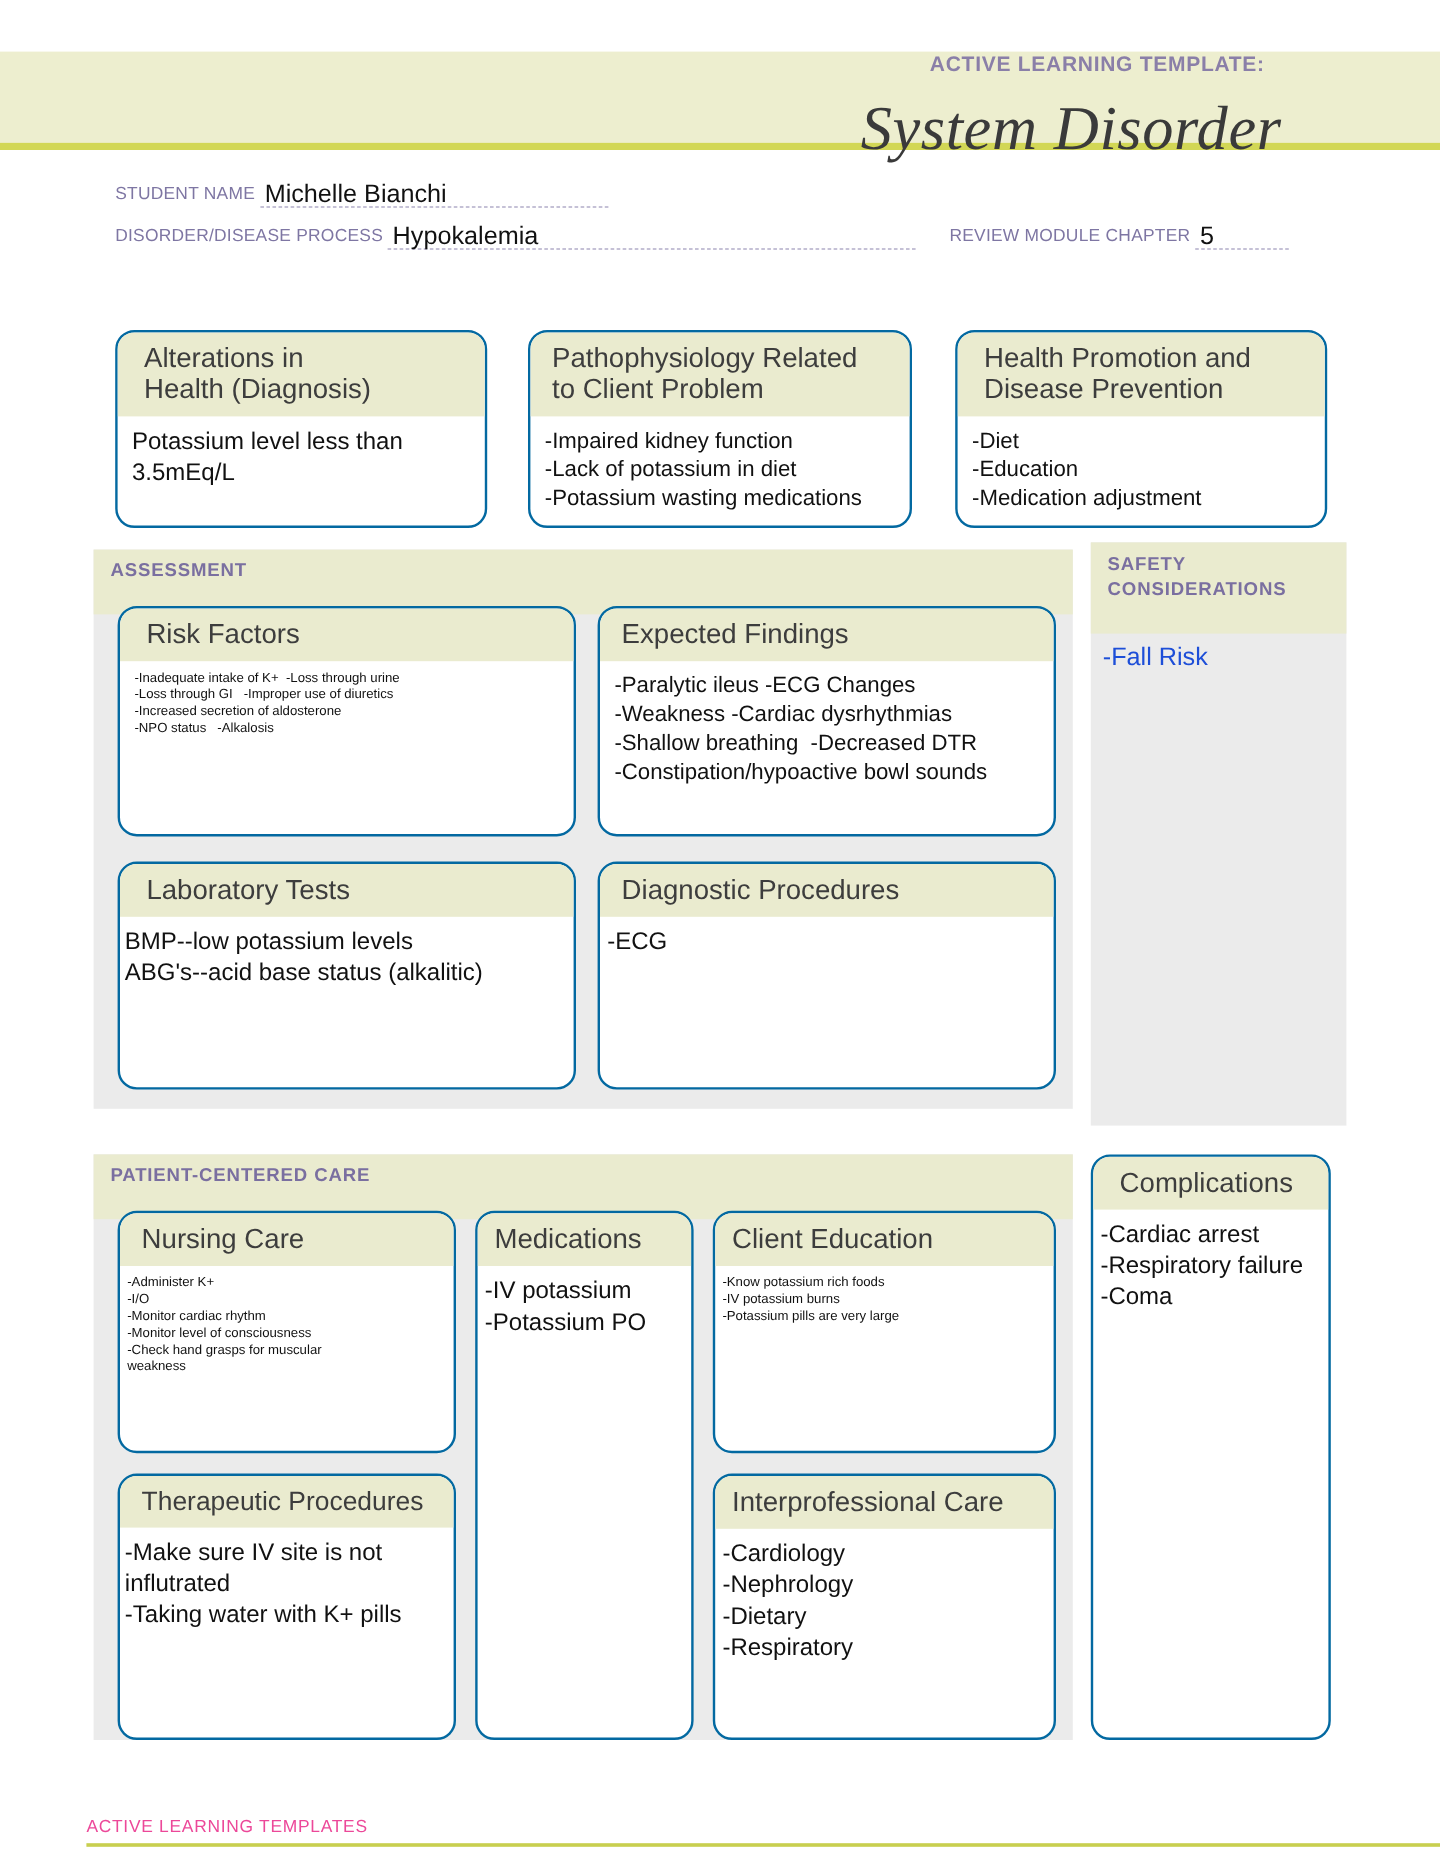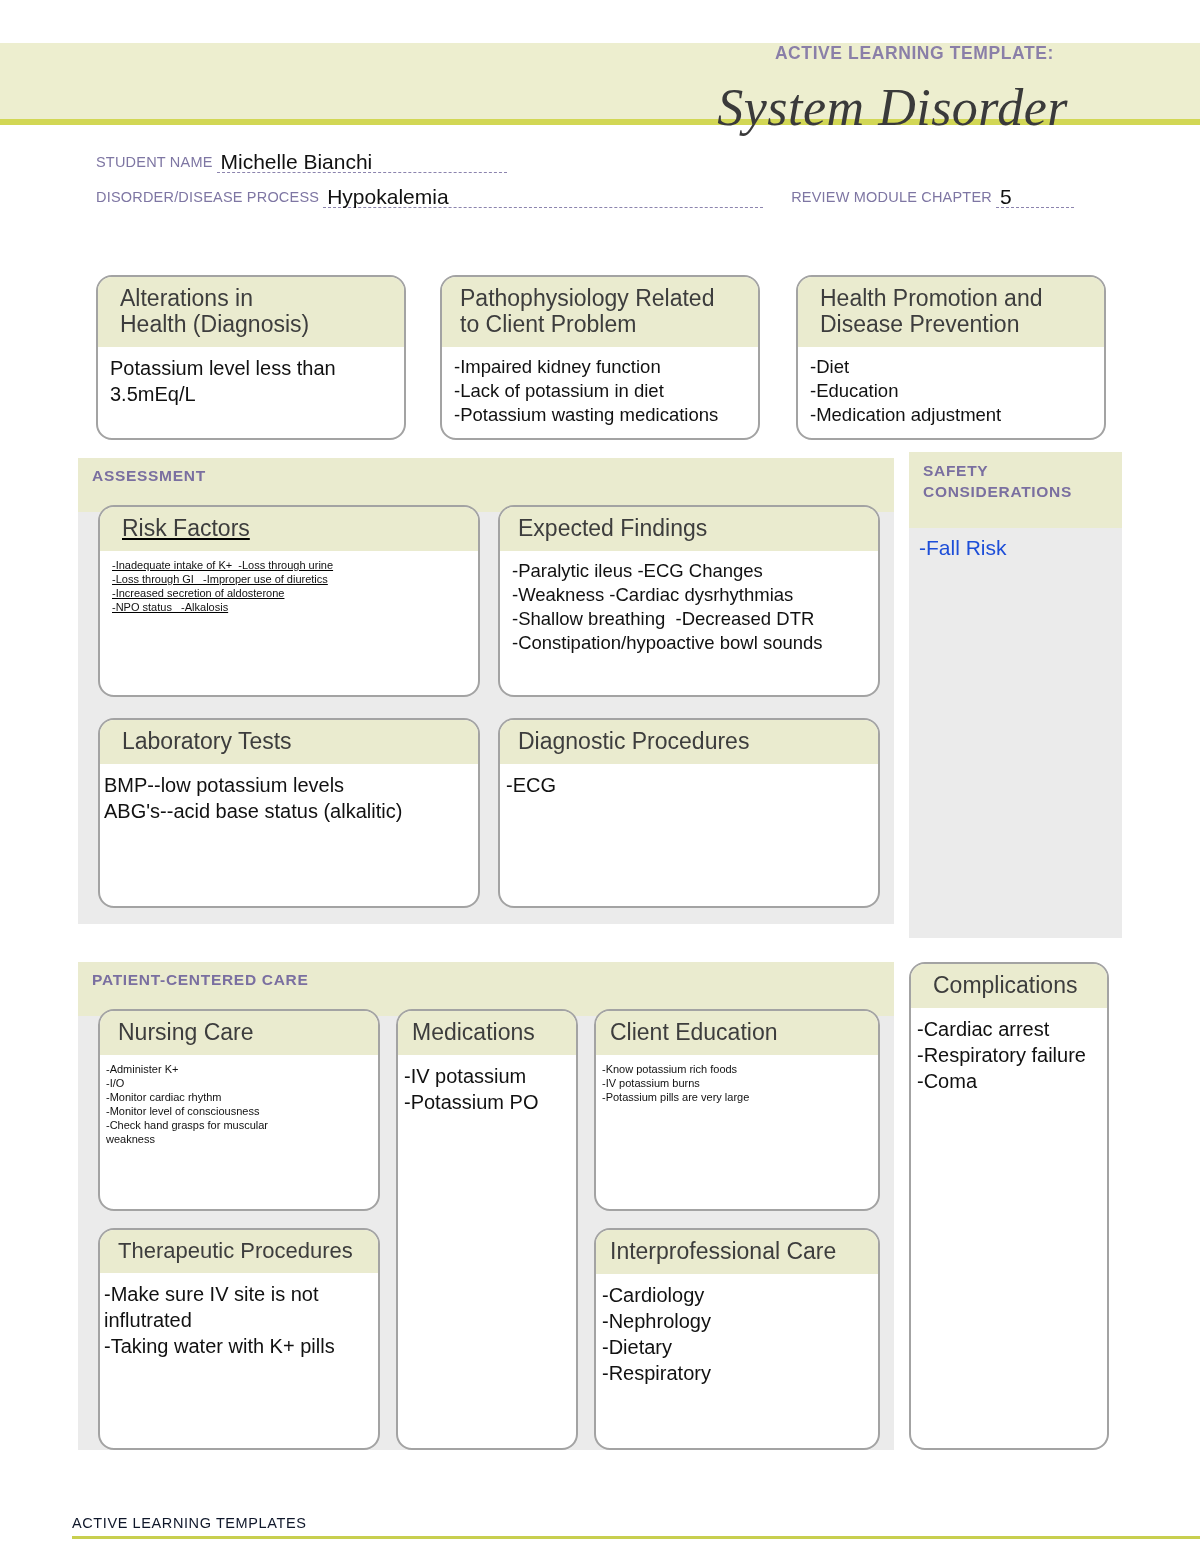--- a/index.html
+++ b/index.html
@@ -52,21 +52,21 @@
   }
   .w-name{width:290px;}
   .w-disorder{width:440px;}
   .w-chapter{width:78px;}
   .spacer-lg{width:28px;}
 
   
   .card{
     position:absolute;
     background:#ffffff;
-    border:2px solid #a3a3a3;
+    border:2px solid #0369a1;
     border-radius:16px;
     overflow:hidden;
     box-sizing:border-box;
   }
   .card-head{
     background:#eaebcf;
     padding:9px 0 9px 22px;
     font-size:23px;color:#3d3d3d;line-height:1.12;
     font-weight:normal;
   }
@@ -83,21 +83,21 @@
   .panel-head{
     background:#eaebcf;
     color:#7a6fa0;font-weight:bold;font-size:15.5px;letter-spacing:.7px;
     padding:8px 0 25px 14px;line-height:1.35;
   }
   .panel-head.two-line{padding-top:9px;}
 
   
   .footer-text{
     position:absolute;left:72px;top:1515px;
-    color:#0f172a;font-size:14.5px;letter-spacing:.6px;
+    color:#ec4899;font-size:14.5px;letter-spacing:.6px;
   }
   .footer-rule{
     position:absolute;left:72px;top:1536px;width:1128px;height:3px;
     background:#c8cf4f;
   }
 </style>
 </head>
 <body>
 
 <div class="page">
@@ -149,21 +149,21 @@
 to Client Problem</div>
     <div class="card-body mid" style="white-space: pre;">-Impaired kidney function
 -Lack of potassium in diet
 -Potassium wasting medications</div>
   </div>
 
   <div class="panel" style="left:78px;top:458px;width:816px;height:466px;">
     <div class="panel-head">ASSESSMENT</div>
   </div>
 
-  <div class="card" style="left:98px;top:505px;width:382px;height:192px;text-decoration:underline;">
+  <div class="card" style="left:98px;top:505px;width:382px;height:192px;">
     <div class="card-head" style="padding-left:22px;">Risk Factors</div>
     <div class="card-body tiny" style="white-space: pre;">-Inadequate intake of K+  -Loss through urine
 -Loss through GI   -Improper use of diuretics
 -Increased secretion of aldosterone
 -NPO status   -Alkalosis</div>
   </div>
 
   <div class="card" style="left:498px;top:505px;width:382px;height:192px;">
     <div class="card-head" style="padding-left:18px;">Expected Findings</div>
     <div class="card-body mid" style="white-space: pre;">-Paralytic ileus -ECG Changes

